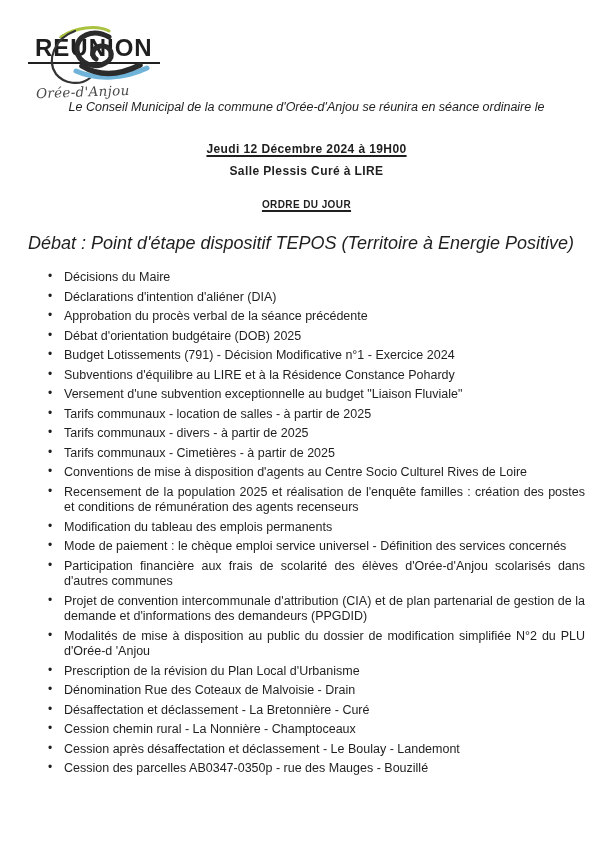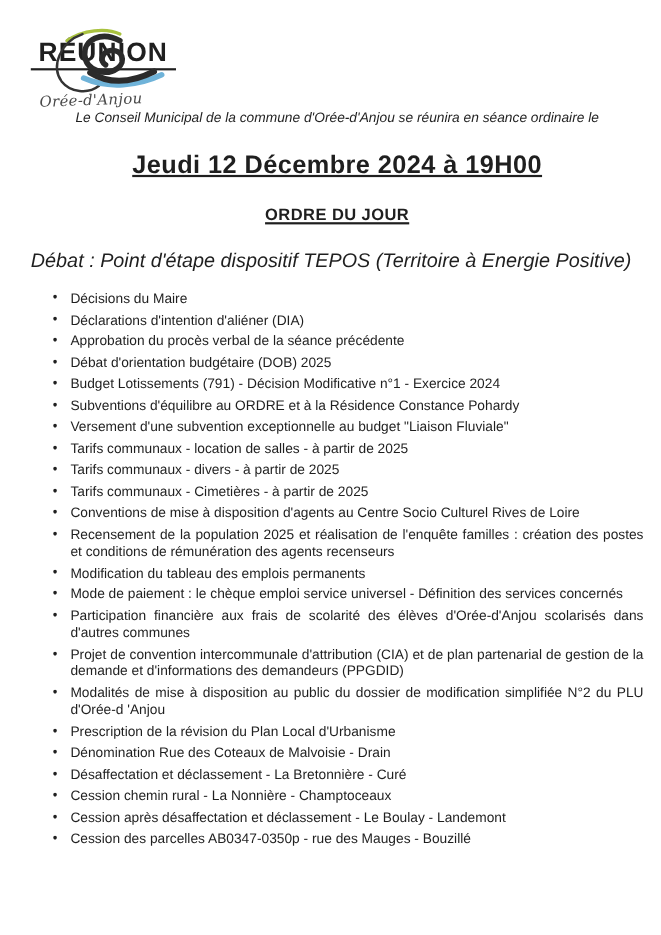--- a/index.html
+++ b/index.html
@@ -47,35 +47,35 @@
     text-align:center;
     font-size:12.5px;
     white-space:nowrap;
     font-style:italic;
   }
   
   .meeting{
     margin-top:24px;
     text-align:center;
     font-weight:bold;
-    font-size:23px;
+    font-size:12px;
     letter-spacing:0.4px;
     line-height:22px;
   }
   .meeting .datetime{
     text-decoration:underline;
     text-decoration-thickness:1.5px;
     text-underline-offset:2px;
   }
   
   .agenda-heading{
-    margin-top:27px;
+    margin-top:17px;
     text-align:center;
     font-weight:bold;
-    font-size:15px;
+    font-size:10px;
     letter-spacing:0.4px;
   }
   .agenda-heading span{
     text-decoration:underline;
     text-decoration-thickness:1.5px;
     text-underline-offset:2px;
   }
   .debate-note{
     margin-top:23px;
     font-style:italic;
@@ -125,20 +125,21 @@
   </div>
 
   <div class="title-block">
     <span class="title-line">RÉUNION</span><br>
   </div>
 
   <div class="intro">Le Conseil Municipal de la commune d'Orée-d'Anjou se réunira en séance ordinaire le</div>
 
   <div class="meeting">
     <span class="datetime">Jeudi 12 Décembre 2024 à 19H00</span><br>
+    <span class="location">Salle Plessis Curé à LIRE</span>
   </div>
 
   <div class="agenda-heading">
     <span>ORDRE DU JOUR</span>
   </div>
 
   <div class="debate-note">Débat : Point d'étape dispositif TEPOS (Territoire à Energie Positive)</div>
 
   <ul class="agenda-list">
 
@@ -162,21 +163,21 @@
         <span class="item-text">Débat d'orientation budgétaire (DOB) 2025</span>
       </li>
 
       <li>
         <span class="bullet">•</span>
         <span class="item-text">Budget Lotissements (791) - Décision Modificative n°1 - Exercice 2024</span>
       </li>
 
       <li>
         <span class="bullet">•</span>
-        <span class="item-text">Subventions d'équilibre au ORDRE et à la Résidence Constance Pohardy</span>
+        <span class="item-text">Subventions d'équilibre au LIRE et à la Résidence Constance Pohardy</span>
       </li>
 
       <li>
         <span class="bullet">•</span>
         <span class="item-text">Versement d'une subvention exceptionnelle au budget "Liaison Fluviale"</span>
       </li>
 
       <li>
         <span class="bullet">•</span>
         <span class="item-text">Tarifs communaux - location de salles - à partir de 2025</span>

